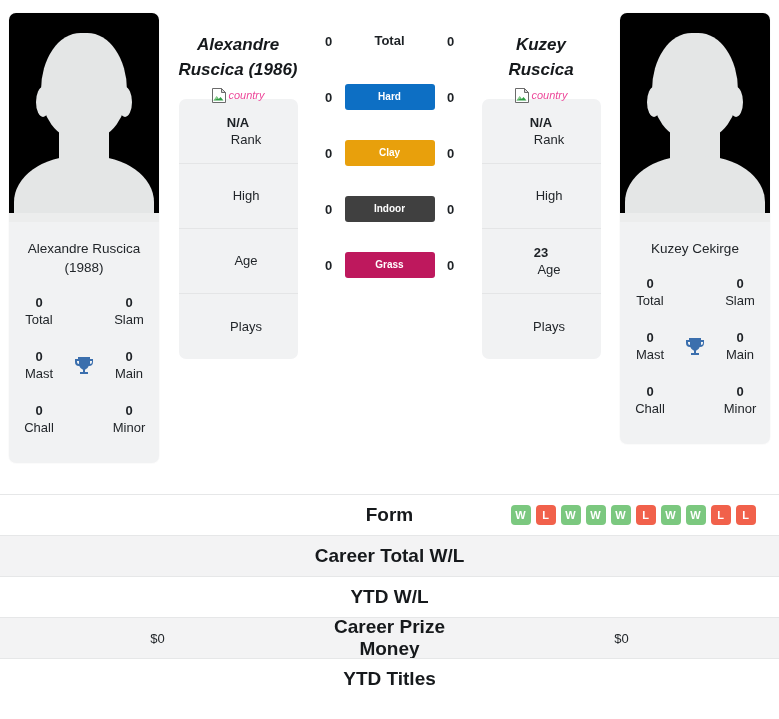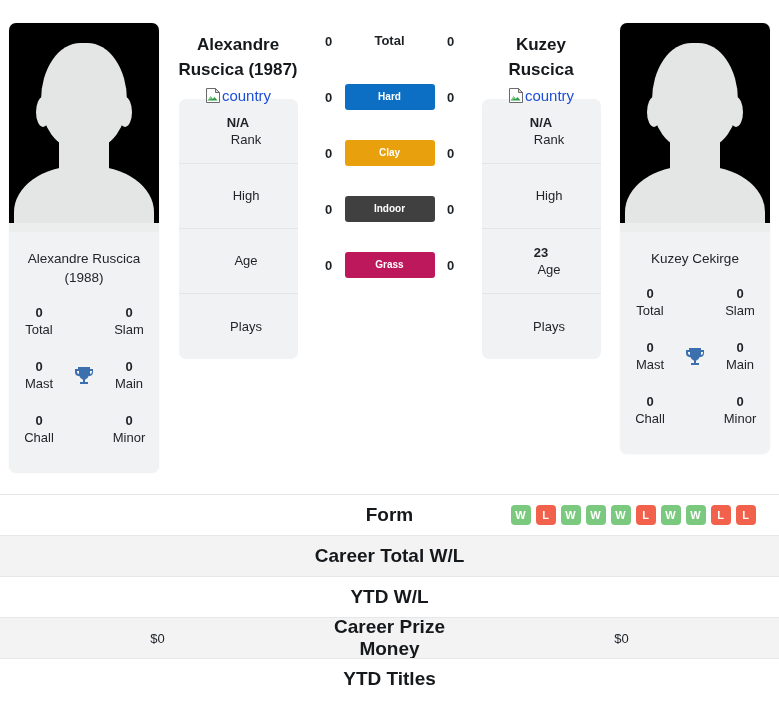--- a/index.html
+++ b/index.html
@@ -27,21 +27,21 @@
     align-items: flex-start;
     width: 779px;
     height: 494px;
     box-sizing: border-box;
   }
 
   
   .player-col {
     width: 168px;
     flex: 0 0 168px;
-    padding-top: 23px;
+    padding-top: 13px;
   }
   .player-card {
     width: 150px;
     margin: 0 auto;
     background: #f1f2f3;
     border-radius: 7px;
     overflow: hidden;
     box-shadow: 0 0 0 1px rgba(0,0,0,0.015);
   }
   .photo {
@@ -146,20 +146,21 @@
   .info-col {
     width: 140px;
     flex: 0 0 140px;
     padding-top: 13px;
   }
   .name-block {
     text-align: center;
     padding: 19px 2px 0 2px;
     height: 86px;
     box-sizing: border-box;
+    font-style: italic;
   }
   .pname {
     font-size: 17px;
     font-weight: bold;
     line-height: 25px;
     color: #16191c;
   }
   .country-line {
     margin-top: 5px;
     display: flex;
@@ -168,22 +169,22 @@
     gap: 0px;
   }
   .broken-img {
     width: 17px;
     height: 17px;
     display: inline-block;
     vertical-align: middle;
     position: relative;
   }
   .alt-text {
-    font-size: 15px;
-    color: #1d4ed8;
+    font-size: 11px;
+    color: #ec4899;
     line-height: 17px;
   }
   .info-card {
     width: 119px;
     margin: 0 auto;
     background: #f1f2f3;
     border-radius: 7px;
     overflow: hidden;
   }
   .info-cell {
@@ -366,21 +367,21 @@
               <div class="stat-lab">Minor</div>
             </div>
           </div>
         </div>
       </div>
     </div>
 
     <div class="info-col">
       <div class="name-block">
         <div class="pname">Alexandre</div>
-        <div class="pname">Ruscica (1987)</div>
+        <div class="pname">Ruscica (1986)</div>
         <div class="country-line">
           <span class="broken-img">
             <svg width="17" height="17" viewBox="0 0 17 17" aria-hidden="true">
               <path d="M1.5 1.5h9l4 4v10h-13z" fill="#ffffff" stroke="#6b6b6b" stroke-width="1"></path>
               <path d="M10.5 1.5l4 4h-4z" fill="#d9d9d9" stroke="#6b6b6b" stroke-width="1"></path>
               <path d="M2.5 13.5l3.2-4.2 2.1 2.6 1.7-1.9 3 3.5z" fill="#2f9e44"></path>
               <path d="M2.5 13.5l3.2-4.2 1.6 2z" fill="#8fce91"></path>
             </svg>
           </span>
           <span class="alt-text">country</span>

